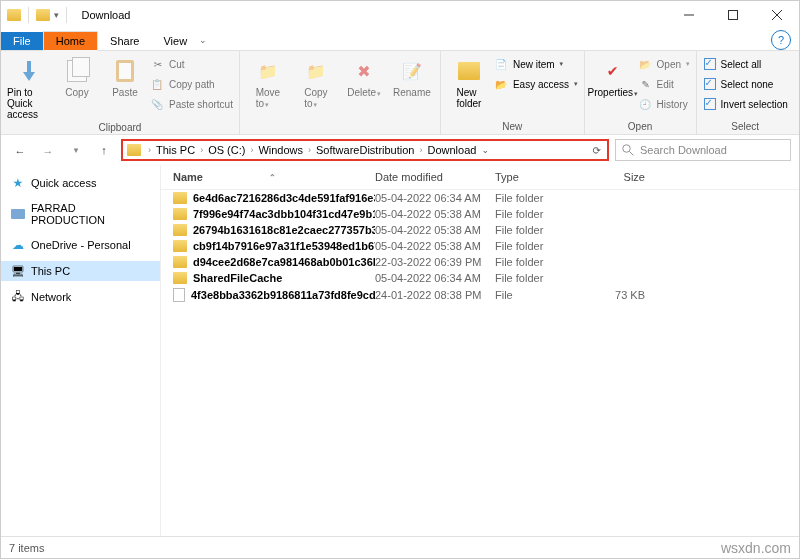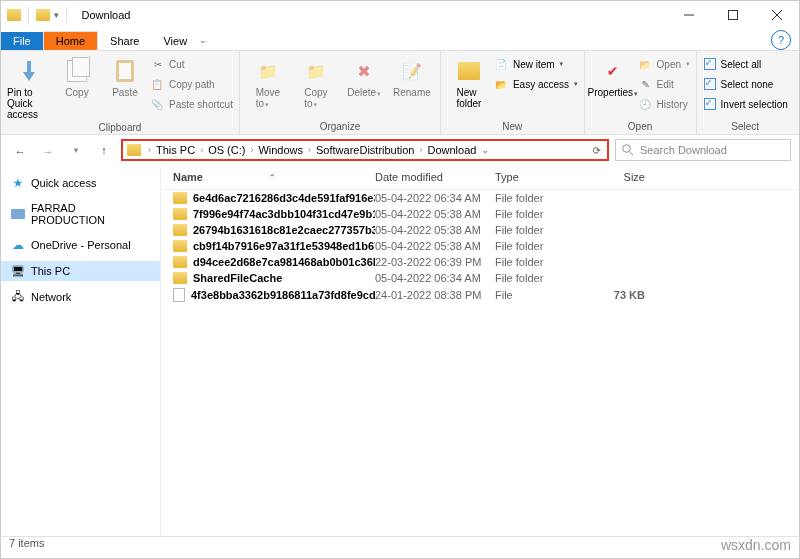--- a/index.html
+++ b/index.html
@@ -85,24 +85,24 @@
 .c-name { flex: 0 0 210px; padding-left: 8px; display: flex; align-items: center; gap: 6px; font-weight: bold; }
 .c-date { flex: 0 0 120px; }
 .c-type { flex: 0 0 90px; }
 .c-size { flex: 0 0 70px; text-align: right; padding-right: 10px; }
 .sort { font-size: 8px; color: #888; margin-left: 60px; }
 .row { display: flex; padding: 2px 4px; font-size: 11px; align-items: center; }
 .row .c-name { gap: 6px; white-space: nowrap; overflow: hidden; text-overflow: ellipsis; }
 .row .ic-f { width: 14px; height: 12px; background: linear-gradient(#f8d877,#e8b93b); border-radius: 1px; flex-shrink: 0; }
 .row .ic-file { width: 12px; height: 14px; border: 1px solid #bbb; background: #fff; flex-shrink: 0; }
 .row .c-date, .row .c-type { color: #666; }
-.row .c-size { color: #666; font-weight: bold; }
-
-
-.status { height: 22px; border-top: 1px solid #e1e1e1; display: flex; padding: 0 8px; font-size: 11px; color: #555; }
+.row .c-size { color: #666; }
+
+
+.status { height: 22px; border-top: 1px solid #e1e1e1; display: flex; align-items: center; padding: 0 8px; font-size: 11px; color: #555; }
 .status .credit { margin-left: auto; font-size: 14px; color: #999; }
 </style>
 </head>
 <body>
 
 <div class="window">
 
   <div class="titlebar">
     <div class="qat">
       <div class="folder-ico"></div>
@@ -196,21 +196,20 @@
           </div>
         <div class="bigbtn dis">
             <div class="ic i-del"></div>
             <div class="lbl"><span>Delete</span><span class="dd">▾</span></div>
           </div>
         <div class="bigbtn dis">
             <div class="ic i-ren"></div>
             <div class="lbl">Rename</div>
           </div>
       </div>
-      <div class="grp-label">Organize</div>
     </div>
 
     <div class="grp">
       <div class="grp-body">
         <div class="bigbtn">
             <div class="ic">
               <div class="i-newf"></div>
             </div>
             <div class="lbl" style="white-space:pre-line">New
 folder</div>

